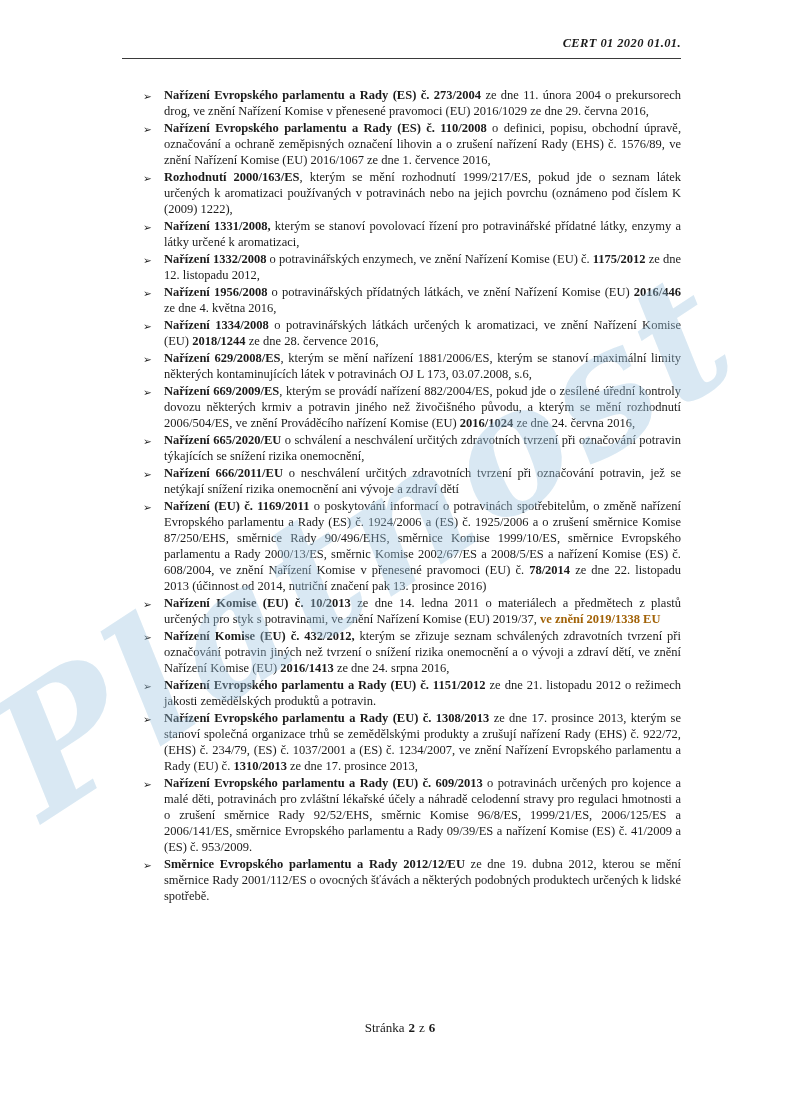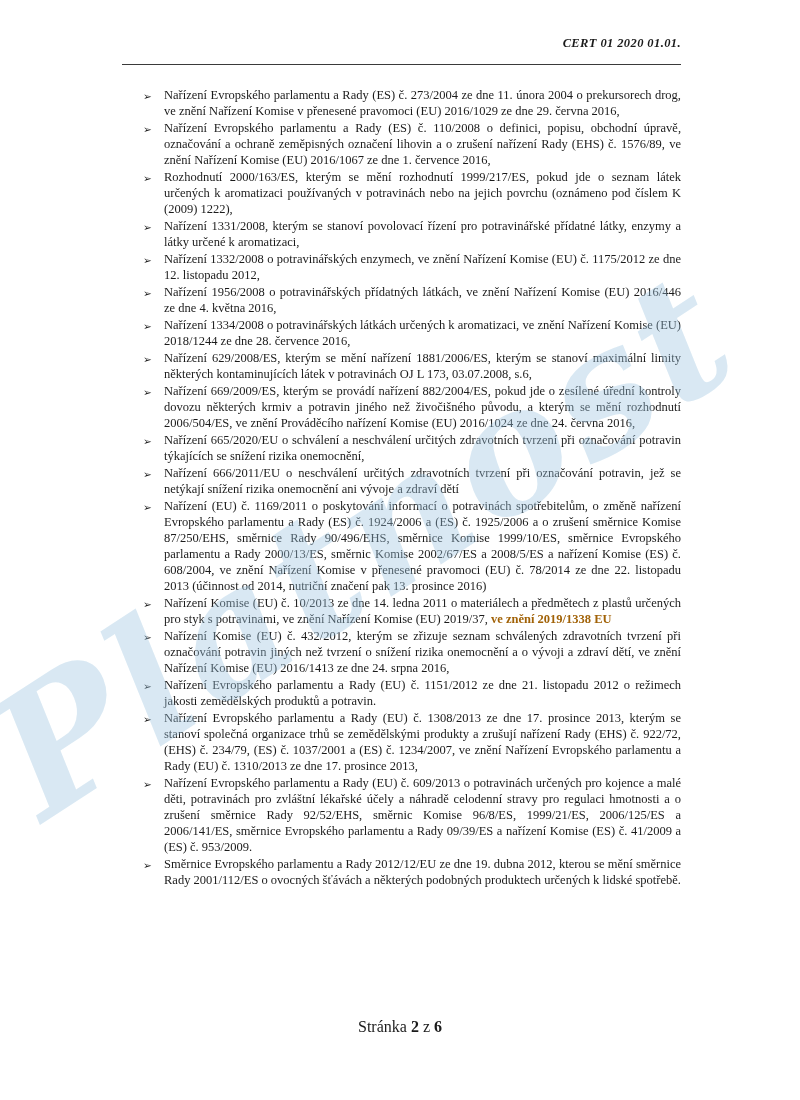--- a/index.html
+++ b/index.html
@@ -18,21 +18,21 @@
     position: absolute;
     top: 36px;
     left: 122px;
     right: 119px;
     text-align: right;
     font-size: 12.5px;
     font-style: italic;
     font-weight: bold;
     letter-spacing: 0.4px;
     border-bottom: 1.4px solid #3a3a3a;
-    padding-bottom: 13px;
+    padding-bottom: 7px;
   }
   .content {
     position: absolute;
     top: 87px;
     left: 143px;
     width: 538px;
     z-index: 1;
   }
   .reg-list { list-style: none; }
   .reg-item {
@@ -44,21 +44,21 @@
     margin-bottom: 1px;
   }
   .bullet {
     position: absolute;
     left: 0;
     top: 1px;
     font-size: 10.5px;
     line-height: 16px;
     font-family: "DejaVu Sans", sans-serif;
   }
-  .bold { font-weight: normal; }
+  .bold { font-weight: bold; }
   .red  { font-weight: bold; color: #a16207; }
   .watermark {
     position: absolute;
     top: 400px;
     left: -70px;
     width: 1000px;
     transform: rotate(-33deg);
     font-size: 170px;
     font-style: italic;
     font-weight: bold;
@@ -71,21 +71,21 @@
     letter-spacing: 6px;
   }
   .footer {
     position: absolute;
     bottom: 64px;
     left: 0;
     width: 100%;
     display: flex;
     justify-content: center;
     gap: 4px;
-    font-size: 16px;
+    font-size: 13px;
     z-index: 1;
   }
   .footer .bold { font-weight: bold; }
 </style>
 </head>
 <body>
 
 <div class="page">
 
   <div class="header">

